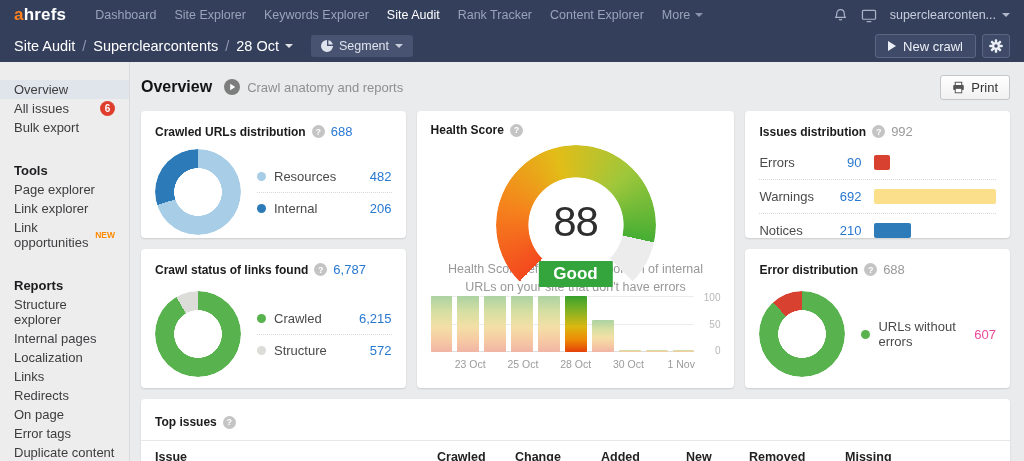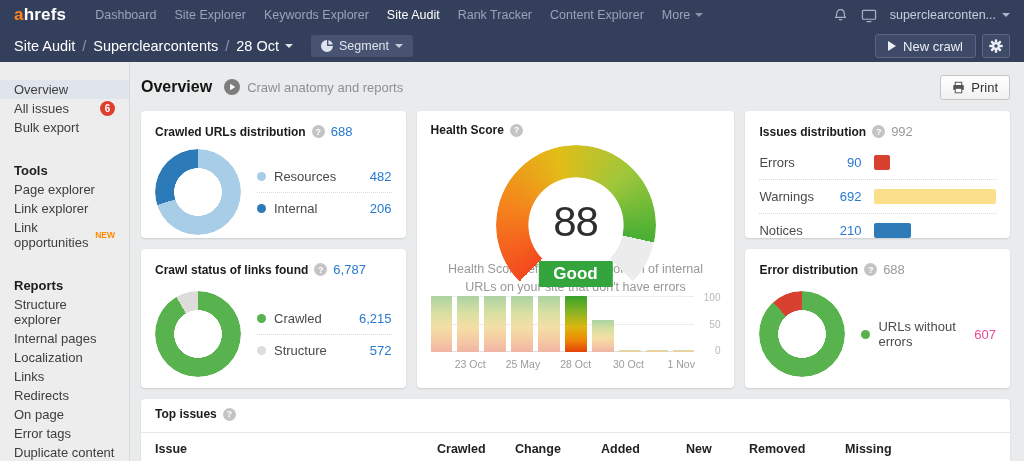--- a/index.html
+++ b/index.html
@@ -93,21 +93,21 @@
   
   .issue-row { display:flex; align-items:center; padding:9px 0; }
   .issue-row + .issue-row { border-top:1px dotted #d8d8d8; }
   .issue-label { width:62px; color:#4a4a4a; flex:none; }
   .issue-value { width:40px; text-align:right; color:#2878d0; cursor:pointer; flex:none; margin-right:13px; }
   .hbar-track { flex:1; }
   .hbar-fill { height:15px; border-radius:2px; }
 
   
   .topissues { margin-top:11px; width:869px; height:90px; padding:0; }
-  .ti-head { display:flex; align-items:center; gap:6px; padding:8px 14px 11px; }
+  .ti-head { display:flex; align-items:center; gap:6px; padding:16px 14px 11px; }
   .ti-divider { height:1px; background:#e7e7e7; }
   .ti-cols { display:flex; padding:9px 14px; font-weight:bold; font-size:12.5px; color:#222; }
   .ti-col { cursor:pointer; }
   .col-issue { width:282px; } .col-c1 { width:78px; } .col-c2 { width:86px; } .col-c3 { width:85px; }
   .col-c4 { width:63px; } .col-c5 { width:96px; } .col-c6 { flex:1; }
 
   svg { display:block; }
 </style>
 </head>
 <body>
@@ -329,21 +329,21 @@
                 </div>
             </div>
             <div class="y-labels">
               <span class="y100">100</span>
               <span class="y50">50</span>
               <span class="y0">0</span>
             </div>
           </div>
           <div class="x-labels">
               <span style="left: 15%;">23 Oct</span>
-              <span style="left: 35%;">25 May</span>
+              <span style="left: 35%;">25 Oct</span>
               <span style="left: 55%;">28 Oct</span>
               <span style="left: 75%;">30 Oct</span>
               <span style="left: 95%;">1 Nov</span>
             </div>
         </div>
       </div>
 
       <div class="col" style="width:282px;">
         <div class="card" style="height:127px;">
           <div class="card-head">

